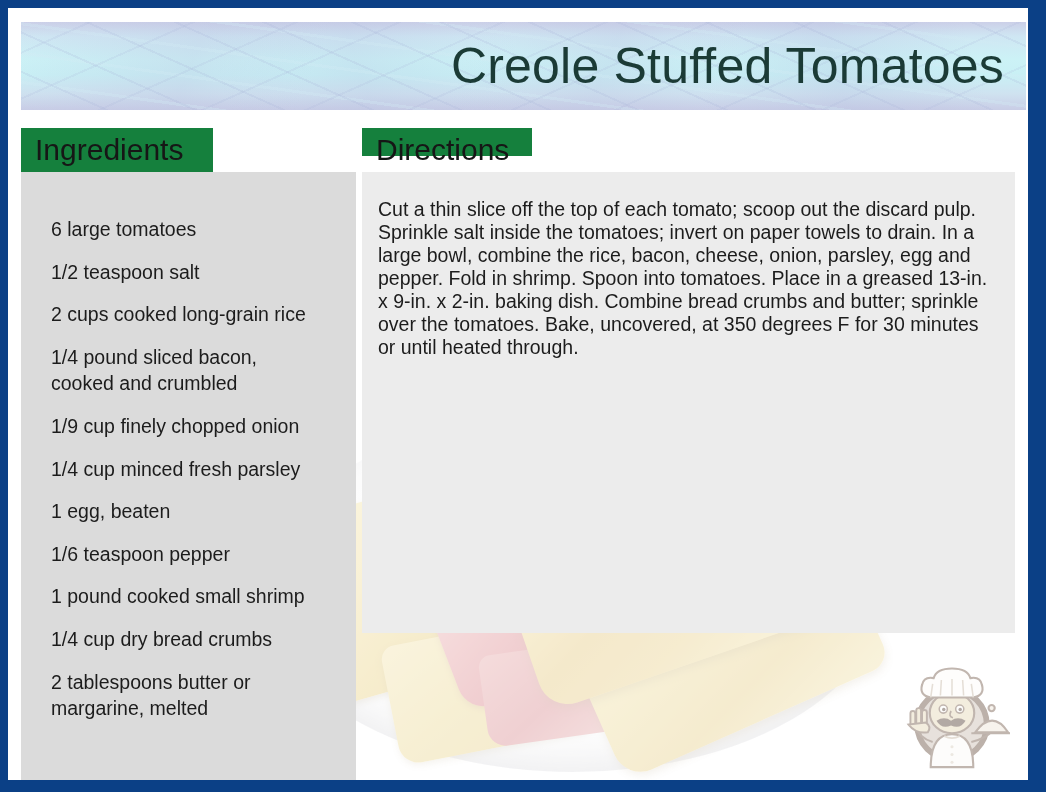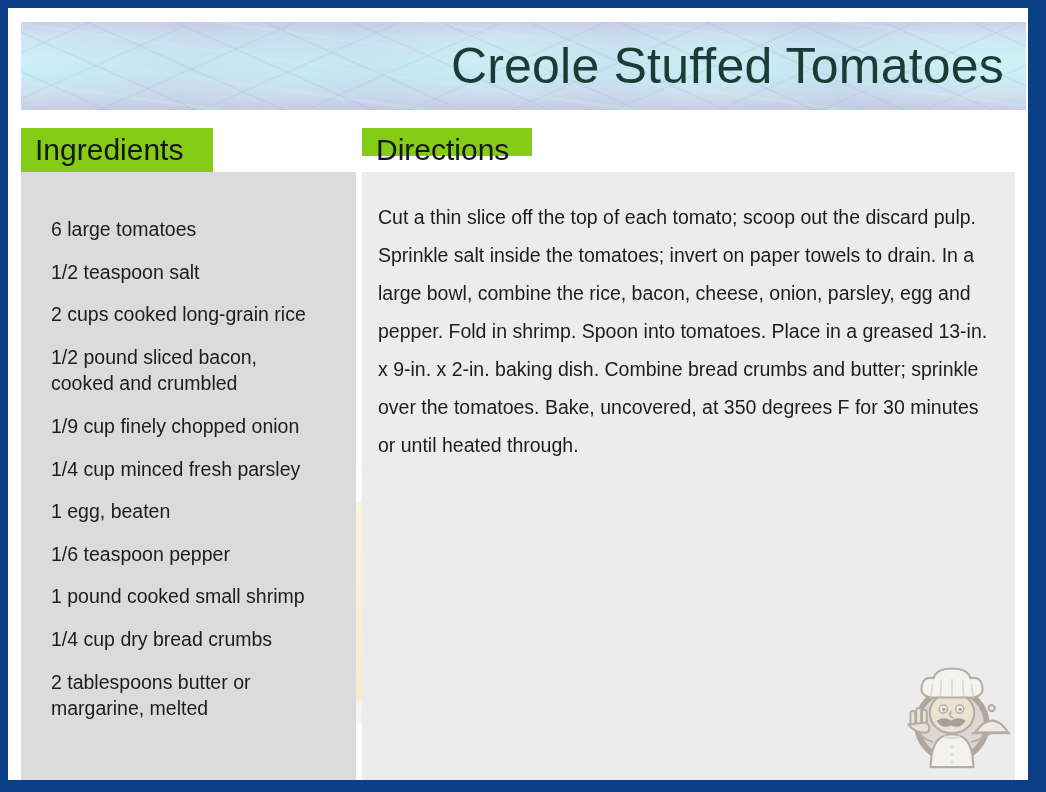--- a/index.html
+++ b/index.html
@@ -95,21 +95,21 @@
   #t5{ left:186px; top:250px; width:200px; height:120px;
       background:linear-gradient(150deg,#f4e4ad 0%,#ecd994 46%,#e5cc83 100%);
       transform:rotate(-11deg); border-radius:14px 22px 18px 20px;
       box-shadow:0 3px 7px rgba(170,150,110,.28);}
   #t6{ left:280px; top:268px; width:150px; height:92px;
       background:linear-gradient(146deg,#e7a9a9 0%,#d98b90 52%,#e9b7b5 100%);
       transform:rotate(-8deg); border-radius:12px 20px 14px 18px;}
   
   .panel-head{
     position:absolute;
-    background:#84cc16;
+    background:#15803d;
     color:#161616;
     font-size:30px;
     line-height:44px;
     padding:0 14px;
     box-sizing:border-box;
     white-space:nowrap;
   }
   .panel-body{
     position:absolute;
     box-sizing:border-box;
@@ -118,26 +118,26 @@
   #ing-body{
     left:13px; top:164px; width:335px; height:608px;
     background:#dbdbdb;
     padding:28px 16px 0 14px;
     color:#1c1c1c;
     font-size:19.5px;
     line-height:26.6px;
   }
   #dir-head{ left:354px; top:120px; width:170px; height:28px; }
   #dir-body{
-    left:354px; top:164px; width:653px; height:608px;
+    left:354px; top:164px; width:653px; height:461px;
     background:#ececec;
     padding:26px 20px 0 16px;
     color:#1c1c1c;
     font-size:19.5px;
-    line-height:38px;
+    line-height:23px;
   }
   #ing-list{margin:0;padding:0;list-style:none;}
   #ing-list li{margin:16px;}
   
   #chef{
     position:absolute;
     right:18px; bottom:10px;
     width:116px; height:118px;
     opacity:.46;
     pointer-events:none;
@@ -162,21 +162,21 @@
     <div class="tst" id="t4"></div>
     <div class="tst" id="t3"></div>
   </div>
 
   <div class="panel-head" id="ing-head">Ingredients</div>
   <div class="panel-body" id="ing-body">
     <ul id="ing-list">
       <li>6 large tomatoes</li>
       <li>1/2 teaspoon salt</li>
       <li>2 cups cooked long-grain rice</li>
-      <li>1/2 pound sliced bacon, cooked and crumbled</li>
+      <li>1/4 pound sliced bacon, cooked and crumbled</li>
       <li>1/9 cup finely chopped onion</li>
       <li>1/4 cup minced fresh parsley</li>
       <li>1 egg, beaten</li>
       <li>1/6 teaspoon pepper</li>
       <li>1 pound cooked small shrimp</li>
       <li>1/4 cup dry bread crumbs</li>
       <li>2 tablespoons butter or margarine, melted</li>
     </ul>
   </div>
 

